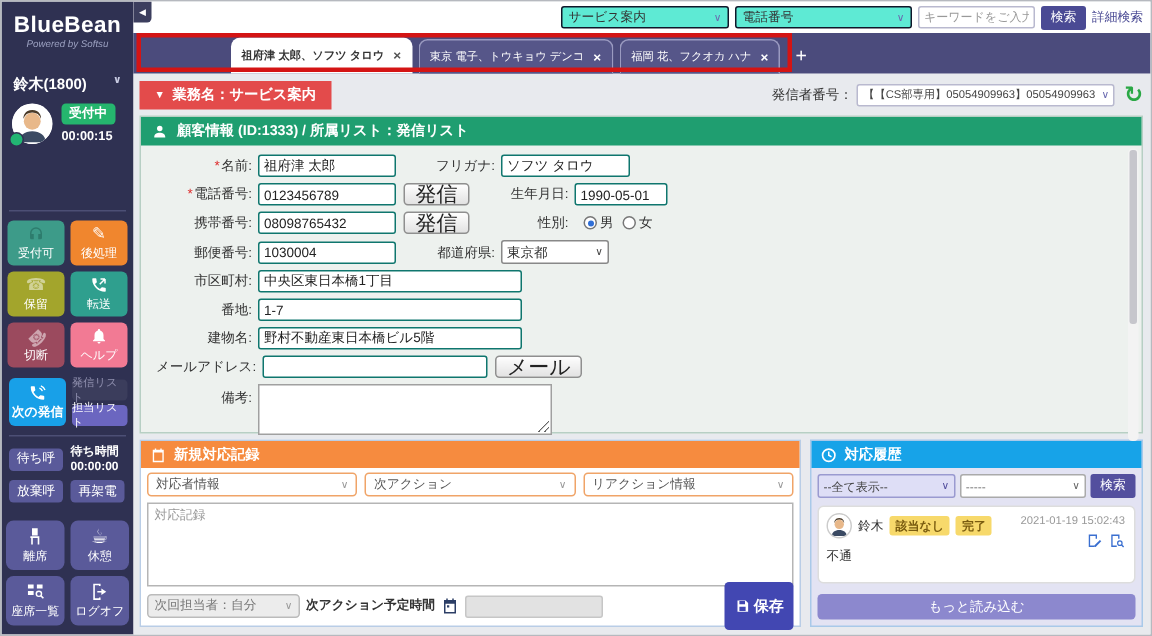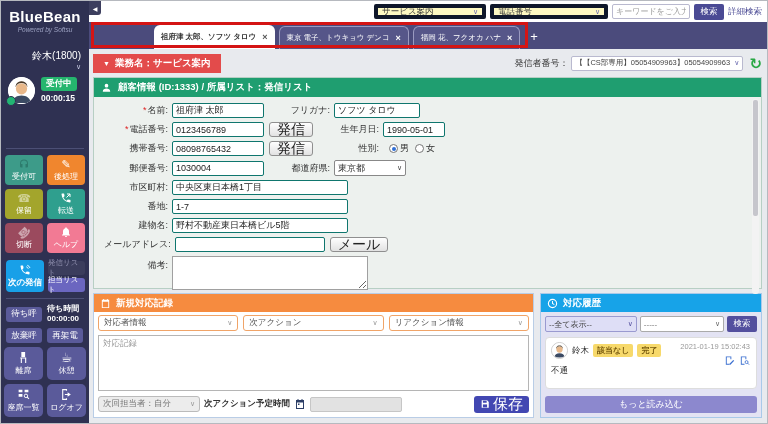--- a/index.html
+++ b/index.html
@@ -4,21 +4,21 @@
 <style>
   * { margin:0; padding:0; box-sizing:border-box; font-family:"Liberation Sans","DejaVu Sans",sans-serif; }
   body { background:#9aa0a8; }
   .screen { width:768px; height:424px; background:#fff; border:1px solid #b6b9bf; display:flex; overflow:hidden; position:relative; }
 
   
   .sidebar { width:88px; background:#2f3152; color:#fff; display:flex; flex-direction:column; flex-shrink:0; }
   .logo { text-align:center; padding-top:7px; height:46px; }
   .logo-title { font-size:15px; font-weight:bold; letter-spacing:.3px; }
   .logo-sub { font-size:6.5px; color:#9ba0c0; font-style:italic; margin-top:1px; }
-  .agent-row { display:flex; justify-content:space-between; align-items:flex-end; padding:2px 8px 0 8px; font-size:10px; font-weight:normal;flex-direction:column; }
+  .agent-row { display:flex; justify-content:space-between; align-items:flex-start; padding:2px 8px 0 8px; font-size:10px; font-weight:bold; }
   .agent-chev { font-size:7px; color:#c8cbe2; }
   .status { display:flex; gap:6px; padding:6px 4px 0 7px; }
   .avatar-wrap { position:relative; width:27px; height:27px; flex-shrink:0; }
   .avatar { width:27px; height:27px; border-radius:50%; overflow:hidden; background:#fff; }
   .status-dot { position:absolute; left:-2px; bottom:-2px; width:10px; height:10px; border-radius:50%; background:#22b573; border:1.5px solid #2f3152; }
   .status-col { display:flex; flex-direction:column; gap:2px; }
   .status-badge { background:#25b66e; color:#fff; font-size:8.5px; font-weight:bold; padding:1px 5px; border-radius:3px; align-self:flex-start; }
   .call-timer { font-size:8.5px; font-weight:bold; color:#fff; }
   .sgap { height:44px; }
   .sep { border-top:1px solid #4c4f75; margin:0 5px 6px; }
@@ -41,21 +41,21 @@
   .pbtn { background:#5a5a9a; color:#fff; border-radius:3px; font-size:8.5px; height:15px; padding:0 5px; display:flex; align-items:center; justify-content:center; min-width:36px; }
   .wait-time { color:#fff; font-size:8px; line-height:1.25; font-weight:bold; }
   .bottom-grid { margin-top:auto; display:grid; grid-template-columns:39px 39px; gap:4px; justify-content:center; padding-bottom:6px; }
   .bbtn { height:33px; background:#5a5a9a; border-radius:5px; color:#fff; font-size:8px; display:flex; flex-direction:column; align-items:center; justify-content:center; gap:1px; cursor:pointer; }
 
   
   .content { flex:1; display:flex; flex-direction:column; position:relative; min-width:0; }
   .collapse-btn { position:absolute; left:0; top:0; width:12px; height:14px; background:#3c3e5e; color:#fff; font-size:6px; display:flex; align-items:center; justify-content:center; border-radius:0 0 3px 0; z-index:6; }
 
   .topbar { height:21px; background:#fff; display:flex; align-items:center; justify-content:flex-end; gap:4px; padding-right:5px; }
-  .sel { border:4px solid #0f172a; border-radius:2px; background:#fef9c3; display:flex; align-items:center; justify-content:space-between; padding:0 4px; font-size:8.5px; color:#333; height:15px;gap:33px; }
+  .sel { border:1px solid #0f172a; border-radius:2px; background:#5eead4; display:flex; align-items:center; justify-content:space-between; padding:0 4px; font-size:8.5px; color:#333; height:15px;gap:33px; }
   .chev { color:#6a6ab0; font-size:7px; margin-left:3px; }
   .tb-s1{width:112px} .tb-s2{width:118px}
   .tb-input { width:78px; height:15px; border:1px solid #b9b9cf; border-radius:2px; font-size:8px; padding:0 3px; color:#444; }
   .tb-input::placeholder { color:#999; }
   .tb-search { width:30px; height:16px; background:#4a4a94; color:#fff; font-size:8.5px; border-radius:2px; border:none; display:flex; align-items:center; justify-content:center; cursor:pointer; }
   .tb-adv { font-size:8.5px; color:#4a4a94; cursor:pointer; }
 
   .tabbar { height:27px; background:#4b4b7c; position:relative; display:flex; align-items:flex-end; padding-left:65px; }
   .tab { display:flex; align-items:center; gap:6px; padding:0 7px; border-radius:6px 6px 0 0; font-size:7.5px; cursor:pointer; }
   .tab.active { background:#fff; color:#333; height:24px; font-weight:bold; }
@@ -101,21 +101,21 @@
   .rsel-row { display:flex; gap:5px; }
   .rsel { flex:1; height:16px; border:1px solid #f0a468; border-radius:3px; background:#fff; color:#555; font-size:8.5px; display:flex; align-items:center; justify-content:space-between; padding:0 5px; }
   .rsel .chev { color:#999; }
   .record-ta { flex:1; margin-top:4px; border:1px solid #b5b5b5; font-size:8.5px; padding:2px 4px; resize:none; color:#222; min-height:0; }
   .record-ta::placeholder { color:#999; }
   .record-footer { display:flex; align-items:center; gap:4px; margin-top:4px; height:18px; flex-shrink:0; }
   .rf-select { width:102px; height:16px; background:#ececec; border:1px solid #bbb; border-radius:3px; color:#777; font-size:8.5px; display:flex; align-items:center; justify-content:space-between; padding:0 4px; }
   .rf-label { font-size:8.5px; font-weight:bold; color:#333; white-space:nowrap; }
   .cal2 { color:#2c3e66; display:flex; }
   .rf-input { width:92px; height:15px; background:#e2e2e2; border:1px solid #c6c6c6; border-radius:2px; }
-  .save-btn { margin-left:auto; min-width:46px; height:17px; background:#4247b2; border-radius:3px; color:#fff; font-size:15px; display:flex; align-items:center; justify-content:center; gap:3px; padding:0 6px; cursor:pointer; }
+  .save-btn { margin-left:auto; min-width:46px; height:32px; background:#4247b2; border-radius:3px; color:#fff; font-size:10px; display:flex; align-items:center; justify-content:center; gap:3px; padding:0 6px; cursor:pointer;font-weight:bold; }
 
   .history-panel { width:222px; border:1px solid #a9c9e9; background:#e3e3f3; display:flex; flex-direction:column; flex-shrink:0; }
   .history-header { background:#17a3e8; }
   .history-body { flex:1; padding:4px; display:flex; flex-direction:column; min-height:0; }
   .hfilter { display:flex; gap:3px; flex-shrink:0; }
   .hsel { height:16px; border-radius:2px; font-size:8px; display:flex; align-items:center; justify-content:space-between; padding:0 3px; }
   .hsel1 { flex:1.1; background:#dedef6; border:1px solid #9a9ad0; color:#444; }
   .hsel2 { flex:1; background:#fff; border:1px solid #aaa; color:#777; }
   .hsearch { width:30px; height:16px; background:#534f9e; border-radius:2px; color:#fff; font-size:8.5px; display:flex; align-items:center; justify-content:center; cursor:pointer; }
   .hcard { background:#fff; border:1px solid #ddd; border-radius:4px; margin-top:5px; padding:4px 5px; position:relative; height:52px; flex-shrink:0; }

